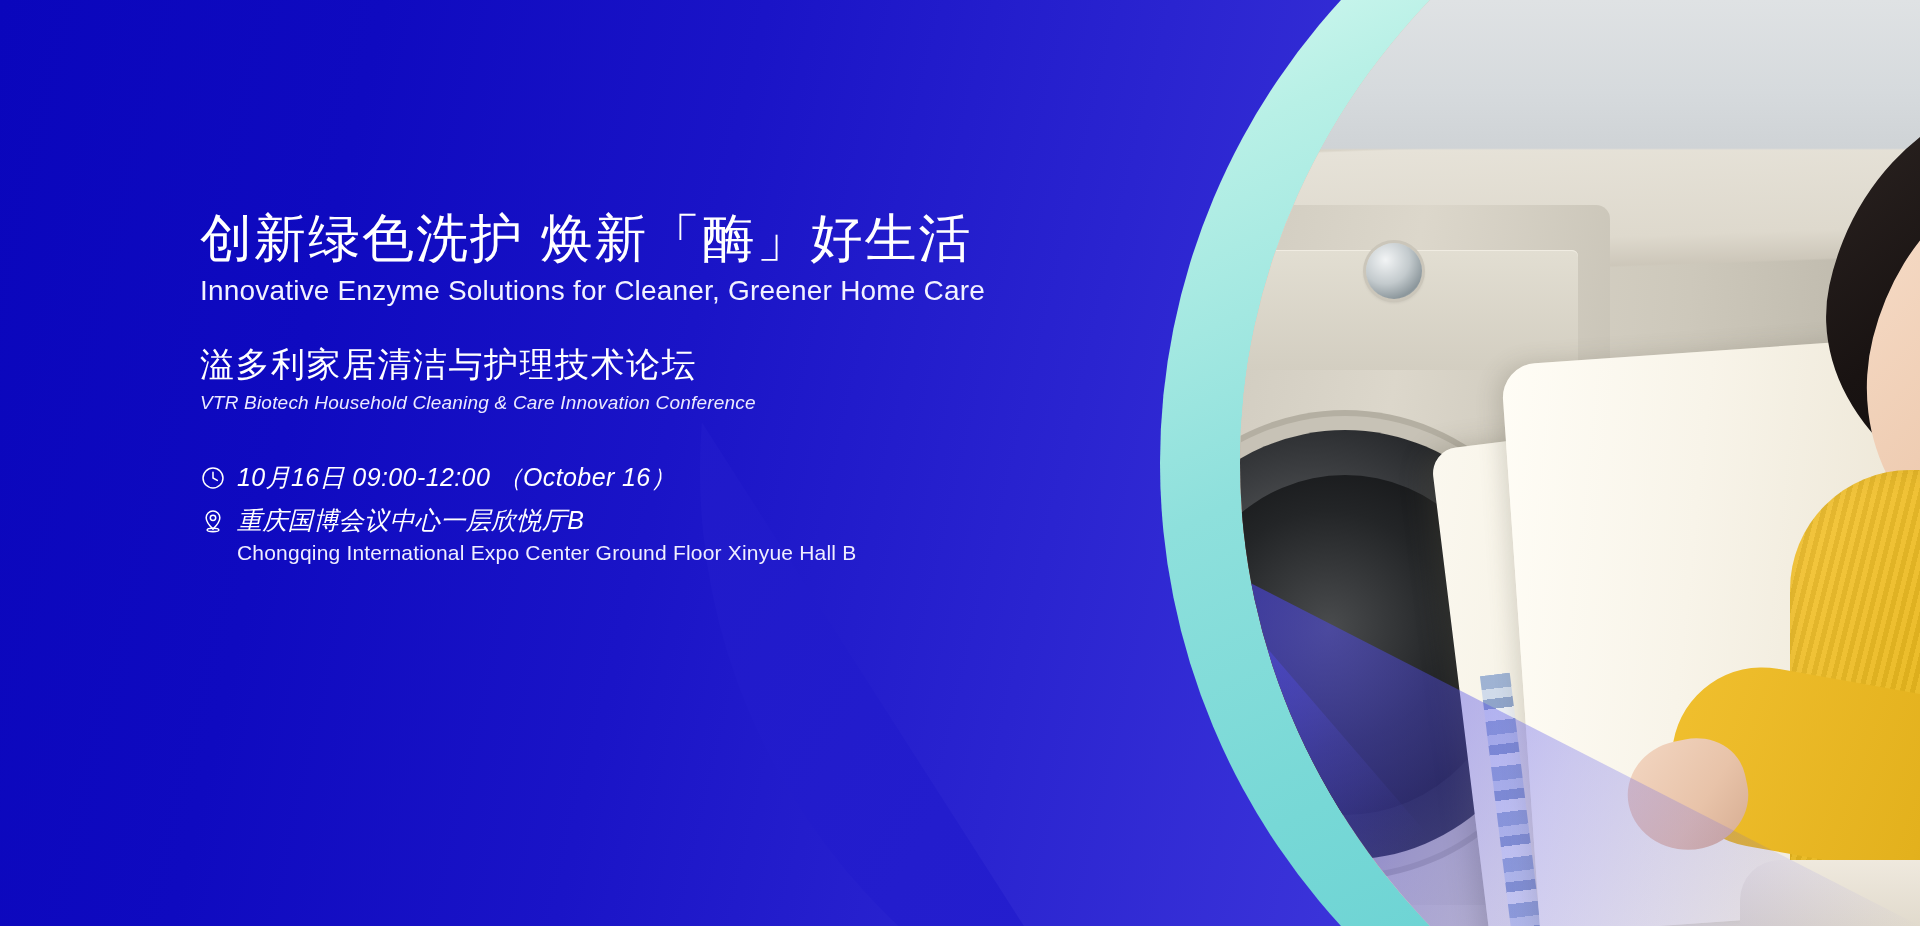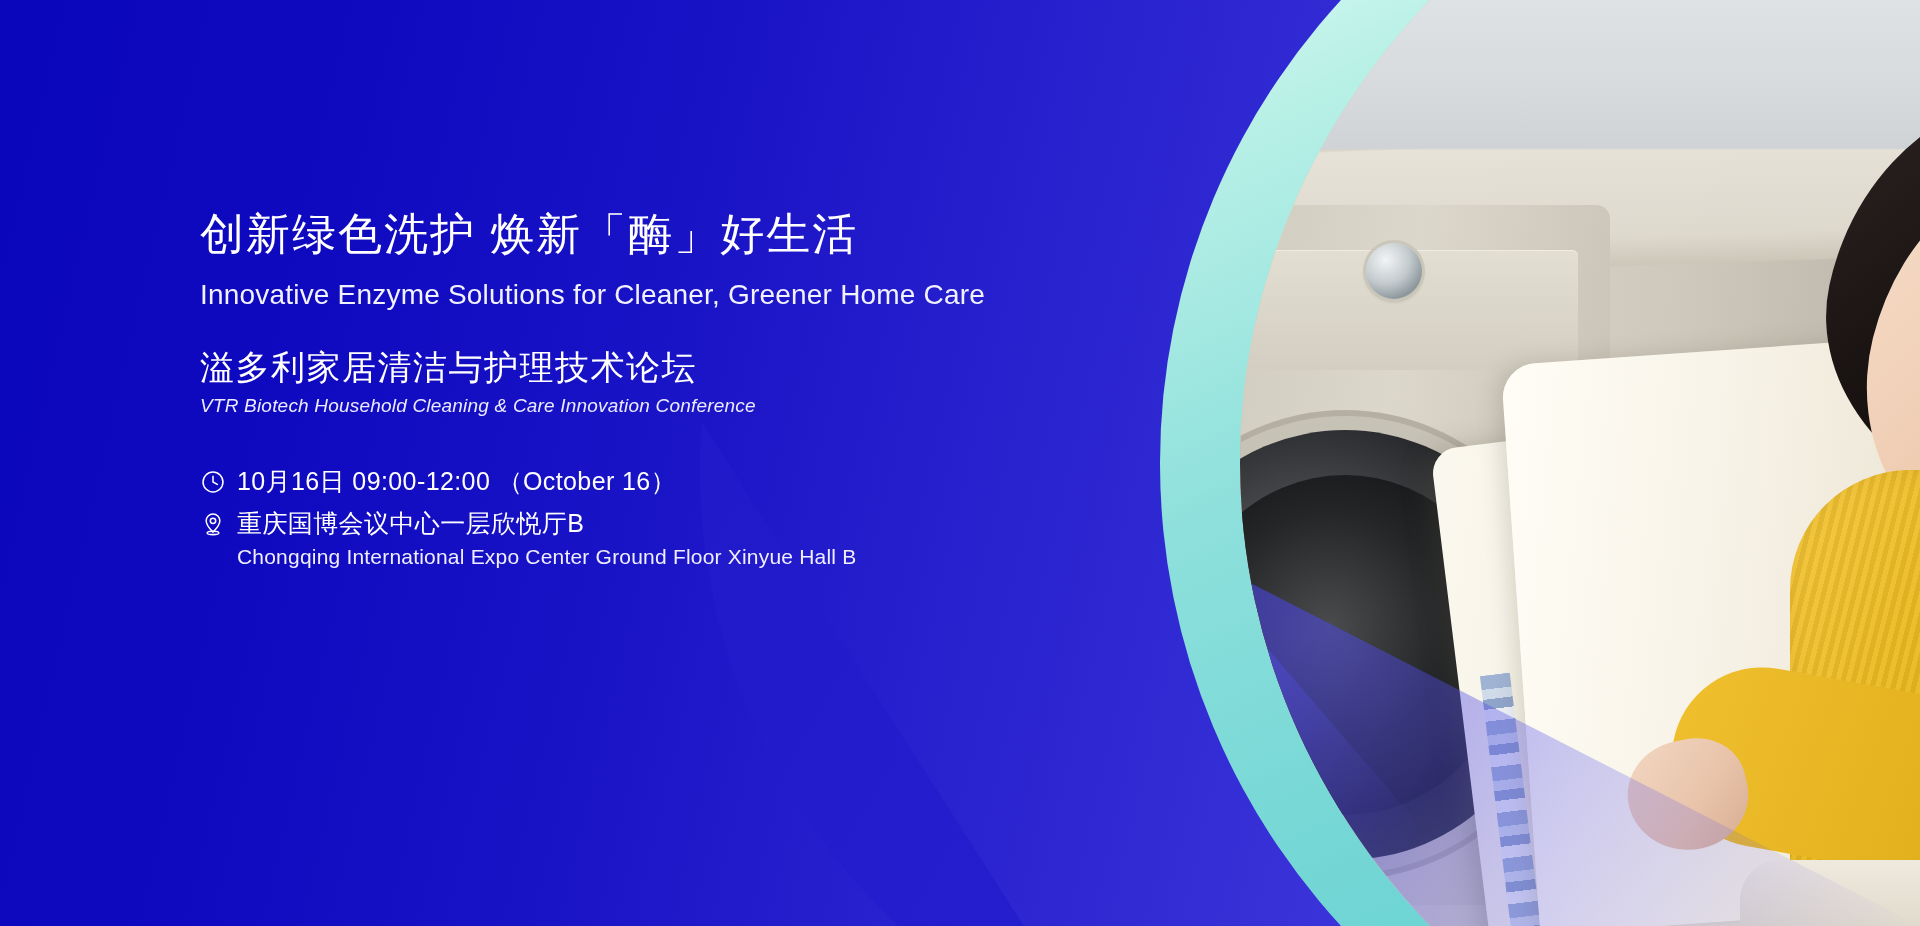--- a/index.html
+++ b/index.html
@@ -237,29 +237,29 @@
   }
 
   
   .content {
     position: absolute;
     left: 200px;
     top: 210px;
     width: 880px;
   }
   .headline-cn {
-    font-size: 44px;
+    font-size: 52px;
     line-height: 1.08;
     color: #ffffff;
     letter-spacing: 2px;
     font-weight: 400;
     white-space: nowrap;
   }
   .headline-en {
-    margin-top: 20px;
+    margin-top: 8px;
     font-size: 28px;
     line-height: 1.2;
     color: #f2f2ff;
     letter-spacing: .2px;
     font-weight: 400;
     white-space: nowrap;
   }
   .subhead-cn {
     margin-top: 36px;
     font-size: 34px;
@@ -295,20 +295,21 @@
     margin-top: 3px;
     margin-right: 11px;
   }
   .meta-icon svg { display: block; width: 26px; height: 26px; }
   .meta-text {
     color: #ffffff;
     font-size: 25px;
     line-height: 1.22;
     letter-spacing: .4px;
     white-space: nowrap;
+    font-style: italic;
   }
   .meta-sub {
     color: #f0eeff;
     font-size: 21px;
     line-height: 1.4;
     letter-spacing: .2px;
     margin-top: 3px;
     white-space: nowrap;
   }
 </style>

